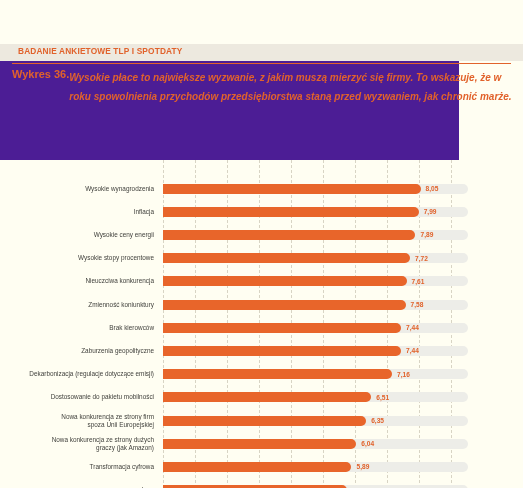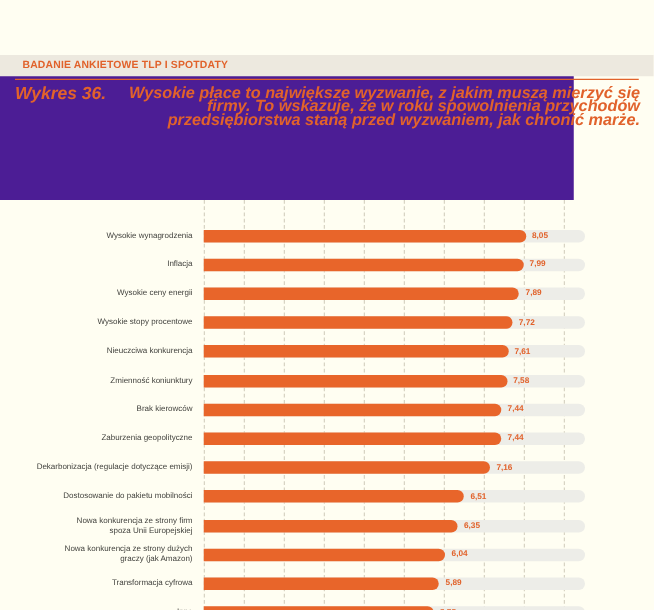--- a/index.html
+++ b/index.html
@@ -59,35 +59,33 @@
     position: absolute;
     left: 12px;
     top: 24px;
     width: 500px;
     display: flex;
     align-items: flex-start;
     gap: 0;
   }
   .caption-num {
     flex: 0 0 52px;
-    font-size: 14px;
-    font-style: italic;
+    font-size: 11px;
     font-weight: bold;
     color: #E1622B;
     line-height: 12.5px;
     white-space: nowrap;
   }
   .caption-text {
     flex: 1 1 auto;
-    font-size: 13px;
+    font-size: 10px;
     font-style: italic;
     font-weight: bold;
     color: #E1622B;
-    line-height: 11px;
-    text-align: right;
+    line-height: 19px;
   }
 
   
   .prompt {
     position: absolute;
     left: 64px;
     top: 58px;
     width: 392px;
     font-size: 8.5px;
     font-weight: bold;

